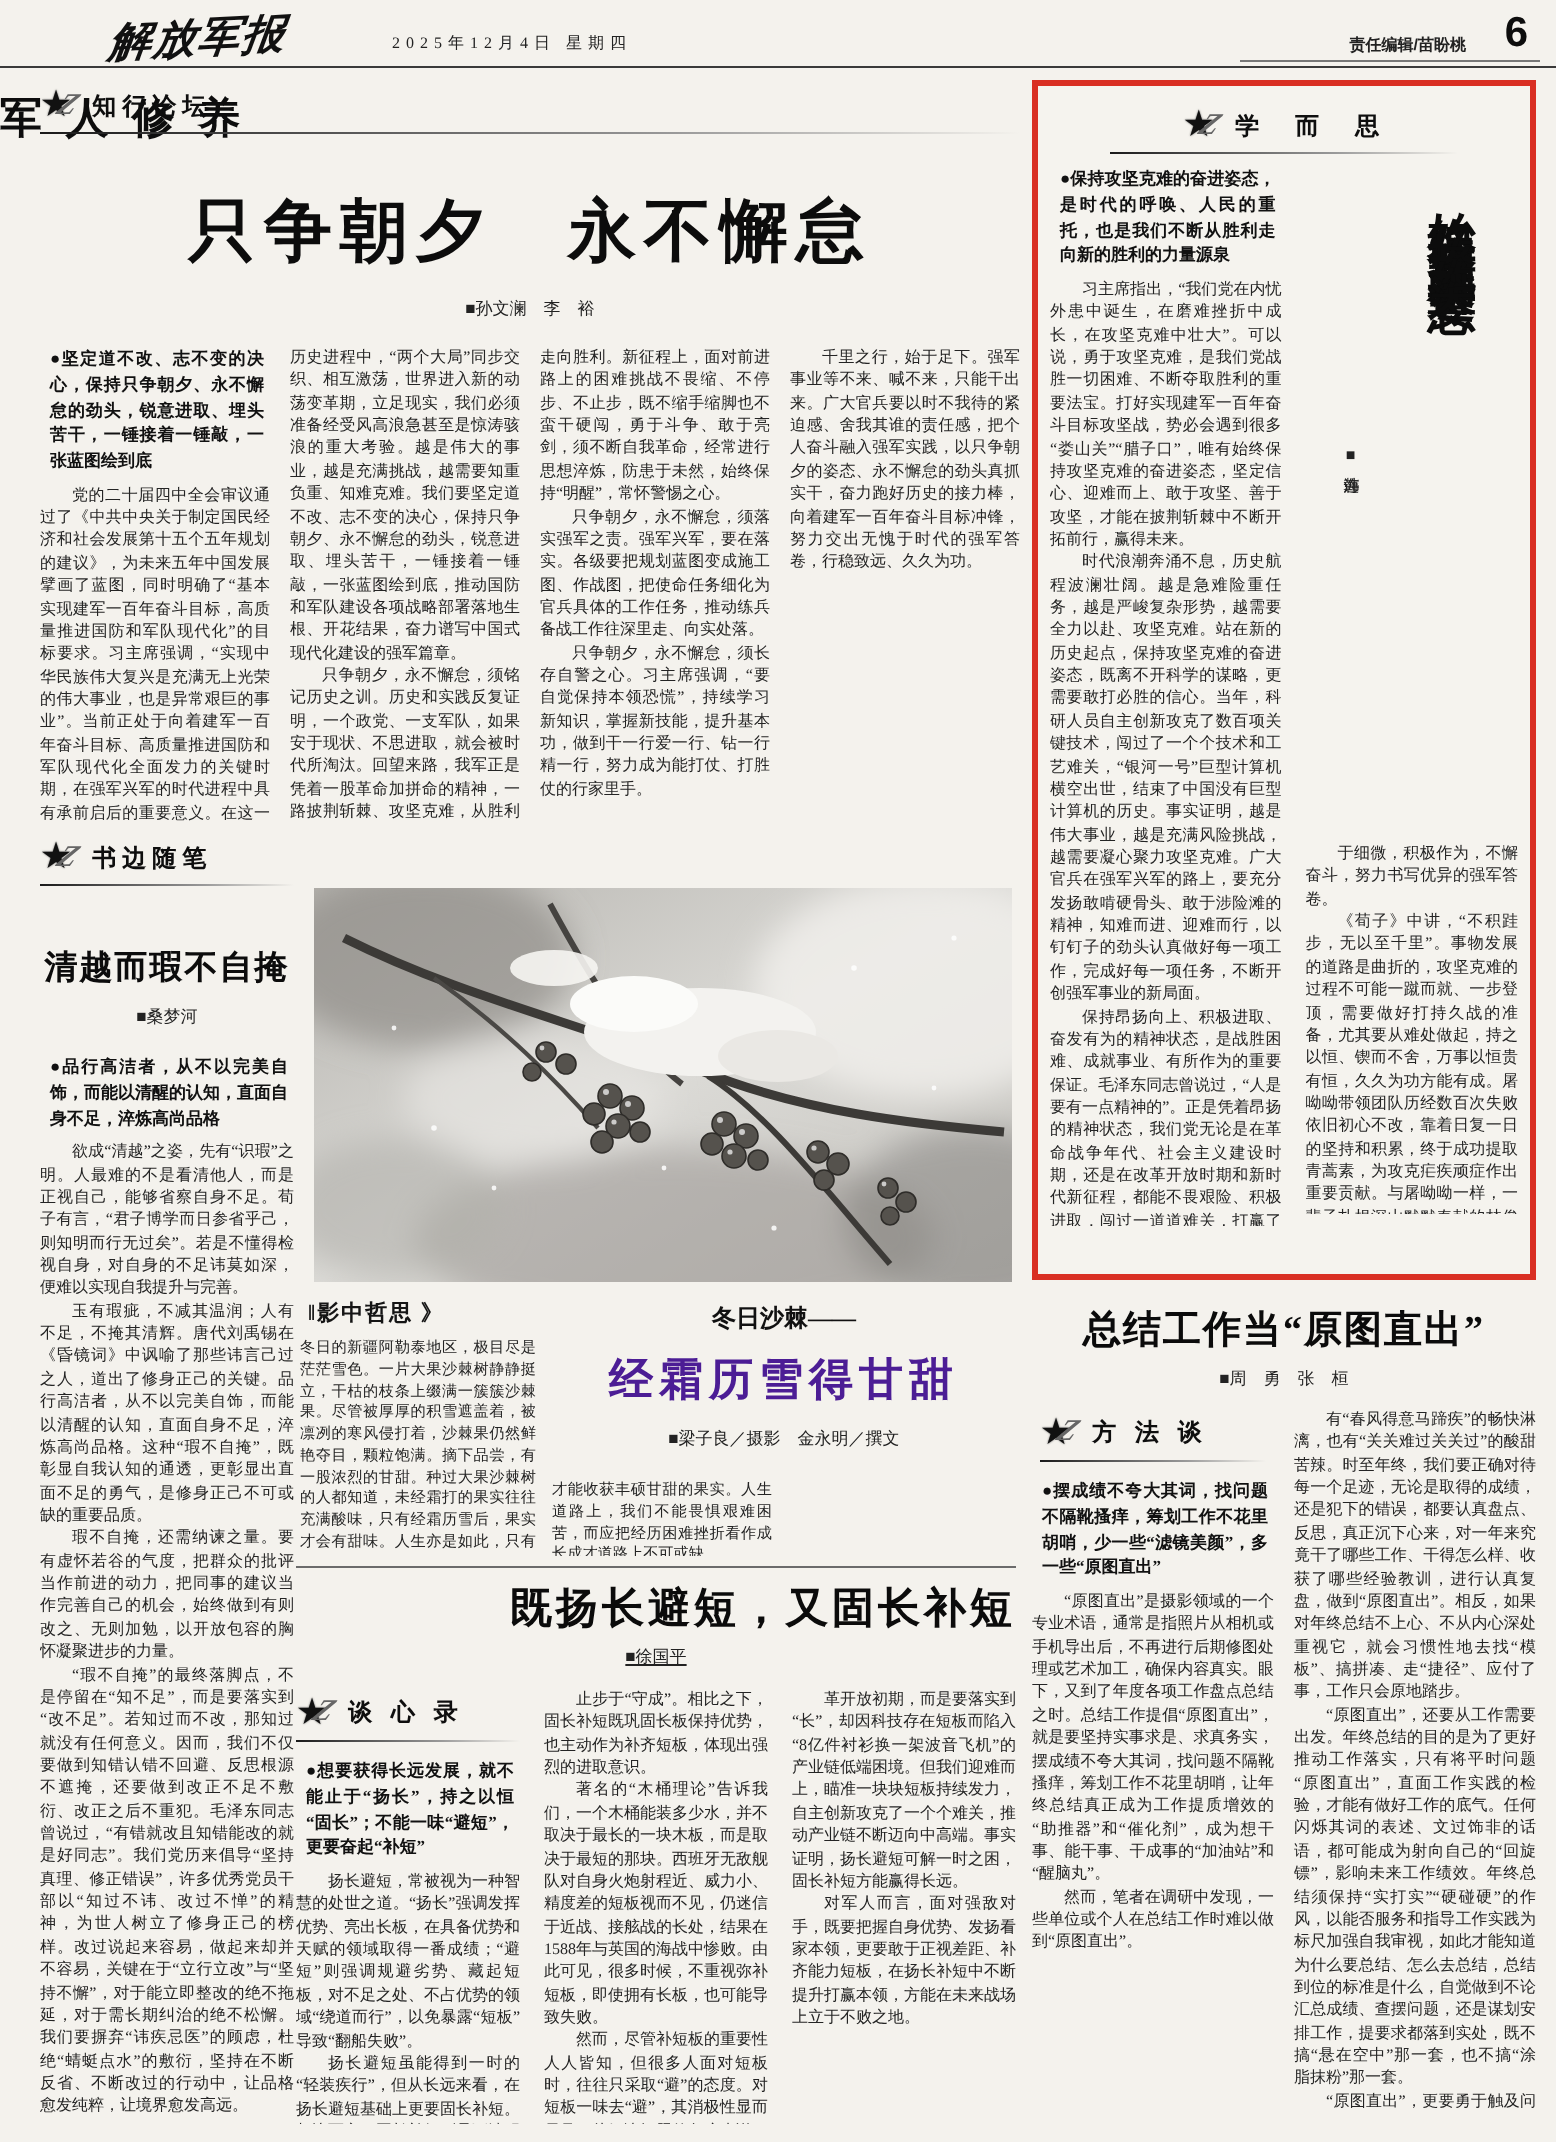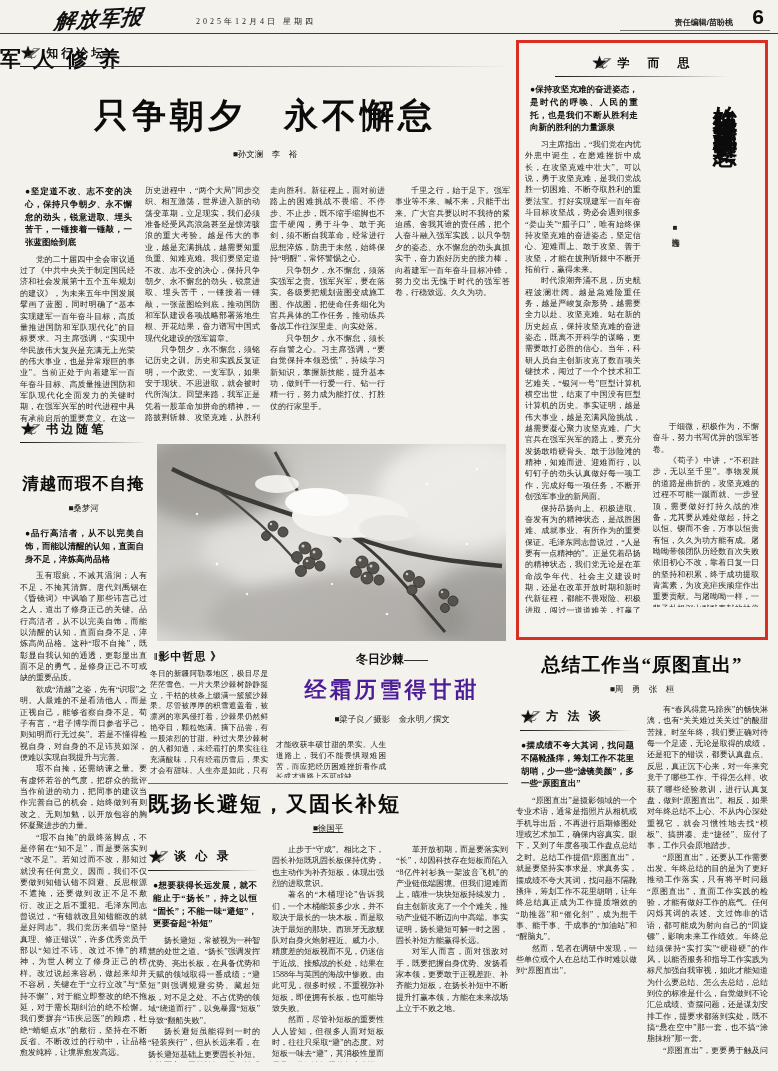--- a/index.html
+++ b/index.html
@@ -29,21 +29,21 @@
   .cols{text-align:justify;font-size:8px;line-height:1.42;color:#242424;overflow:hidden;}
   .cols p{margin:0;text-indent:2em;}
   p.intro{font-weight:700;text-indent:0;font-size:8.5px;line-height:1.5;margin:0 0 5px 0;
           padding:0 3px 0 5px;color:#111;}
   .byline{text-align:center;font-size:8.5px;color:#222;}
   
   .art-main{position:absolute;left:20px;top:42px;width:490px;}
   .art-main .headline{margin-top:26px;text-align:center;font-size:34px;font-weight:900;
                       letter-spacing:4px;color:#0c0c0c;}
   .art-main .byline{margin-top:10px;}
-  .art-main .flow{margin-top:24px;height:248px;column-count:4;column-gap:10px;column-fill:auto;}
+  .art-main .flow{margin-top:12px;height:248px;column-count:4;column-gap:10px;column-fill:auto;}
   
   .redbox{position:absolute;left:516px;top:40px;width:252px;height:600px;border:3px solid #d92f23;
           background:#f5f3ee;box-sizing:border-box;padding:7px 6px;}
   .redbox .badge{justify-content:center;margin:2px 30px 6px 30px;}
   .rb-row{display:flex;gap:12px;}
   .rb-colA{width:122px;height:530px;overflow:hidden;}
   .rb-colB{width:112px;display:flex;flex-direction:column;}
   .rb-titlewrap{position:relative;height:338px;}
   .v-title{position:absolute;right:18px;top:4px;writing-mode:vertical-rl;font-family:"Liberation Sans","DejaVu Sans",sans-serif;
            font-weight:900;font-size:24px;letter-spacing:3px;color:#0c0c0c;}
@@ -63,21 +63,21 @@
   .shaji{position:absolute;left:276px;top:651px;width:232px;text-align:center;}
   .shaji .kicker{font-size:12px;font-weight:700;color:#111;}
   .shaji .title{margin-top:7px;font-size:22px;font-weight:900;letter-spacing:3px;color:#4c1d95;}
   .shaji .byline{margin-top:9px;}
   .yz-col2{position:absolute;left:276px;top:740px;width:110px;height:38px;}
   .yz-col3{position:absolute;left:396px;top:740px;width:110px;height:38px;}
   .yz-col1,.yz-col2,.yz-col3{font-size:7.6px;}
   .mid-divider{position:absolute;left:148px;top:783px;width:360px;height:1px;background:#6b6b6b;}
   
   .art-yc{position:absolute;left:148px;top:790px;width:360px;}
-  .art-yc .headline{text-align:left;font-size:21px;font-weight:900;letter-spacing:2px;color:#0b0b0b;}
+  .art-yc .headline{text-align:right;font-size:21px;font-weight:900;letter-spacing:2px;color:#0b0b0b;}
   .art-yc .byline{margin-top:5px;text-decoration:underline;}
   .yc-cols{margin-top:9px;display:flex;gap:12px;}
   .yc-col{width:112px;height:218px;overflow:hidden;}
   .yc-col .badge{margin:2px 0 8px 0;}
   
   .art-zj{position:absolute;left:516px;top:652px;width:252px;}
   .art-zj .headline{text-align:center;font-size:19px;font-weight:900;letter-spacing:1px;color:#0b0b0b;}
   .art-zj .byline{margin-top:6px;}
   .zj-cols{margin-top:8px;display:flex;gap:10px;}
   .zj-col{width:121px;height:352px;overflow:hidden;}
@@ -150,22 +150,22 @@
     <div class="badge">
       <span class="star">★</span>
       <span class="zch">Z</span>
       <span class="lbl">书边随笔</span>
     </div>
     <div class="title">清越而瑕不自掩</div>
     <div class="byline">■桑梦河</div>
     <div class="cols">
       <p class="intro">●品行高洁者，从不以完美自饰，而能以清醒的认知，直面自身不足，淬炼高尚品格</p>
       <div>
+          <p>欲成“清越”之姿，先有“识瑕”之明。人最难的不是看清他人，而是正视自己，能够省察自身不足。荀子有言，“君子博学而日参省乎己，则知明而行无过矣”。若是不懂得检视自身，对自身的不足讳莫如深，便难以实现自我提升与完善。</p>
           <p>玉有瑕疵，不减其温润；人有不足，不掩其清辉。唐代刘禹锡在《昏镜词》中讽喻了那些讳言己过之人，道出了修身正己的关键。品行高洁者，从不以完美自饰，而能以清醒的认知，直面自身不足，淬炼高尚品格。这种“瑕不自掩”，既彰显自我认知的通透，更彰显出直面不足的勇气，是修身正己不可或缺的重要品质。</p>
-          <p>欲成“清越”之姿，先有“识瑕”之明。人最难的不是看清他人，而是正视自己，能够省察自身不足。荀子有言，“君子博学而日参省乎己，则知明而行无过矣”。若是不懂得检视自身，对自身的不足讳莫如深，便难以实现自我提升与完善。</p>
           <p>瑕不自掩，还需纳谏之量。要有虚怀若谷的气度，把群众的批评当作前进的动力，把同事的建议当作完善自己的机会，始终做到有则改之、无则加勉，以开放包容的胸怀凝聚进步的力量。</p>
           <p>“瑕不自掩”的最终落脚点，不是停留在“知不足”，而是要落实到“改不足”。若知过而不改，那知过就没有任何意义。因而，我们不仅要做到知错认错不回避、反思根源不遮掩，还要做到改正不足不敷衍、改正之后不重犯。毛泽东同志曾说过，“有错就改且知错能改的就是好同志”。我们党历来倡导“坚持真理、修正错误”，许多优秀党员干部以“知过不讳、改过不惮”的精神，为世人树立了修身正己的榜样。改过说起来容易，做起来却并不容易，关键在于“立行立改”与“坚持不懈”，对于能立即整改的绝不拖延，对于需长期纠治的绝不松懈。我们要摒弃“讳疾忌医”的顾虑，杜绝“蜻蜓点水”的敷衍，坚持在不断反省、不断改过的行动中，让品格愈发纯粹，让境界愈发高远。</p>
         </div>
     </div>
   </div>
 
   <div class="photo">
     <svg width="349" height="197" viewBox="0 0 349 197" xmlns="http://www.w3.org/2000/svg">
       <defs>
         <filter id="blur1" x="-30%" y="-30%" width="160%" height="160%">

